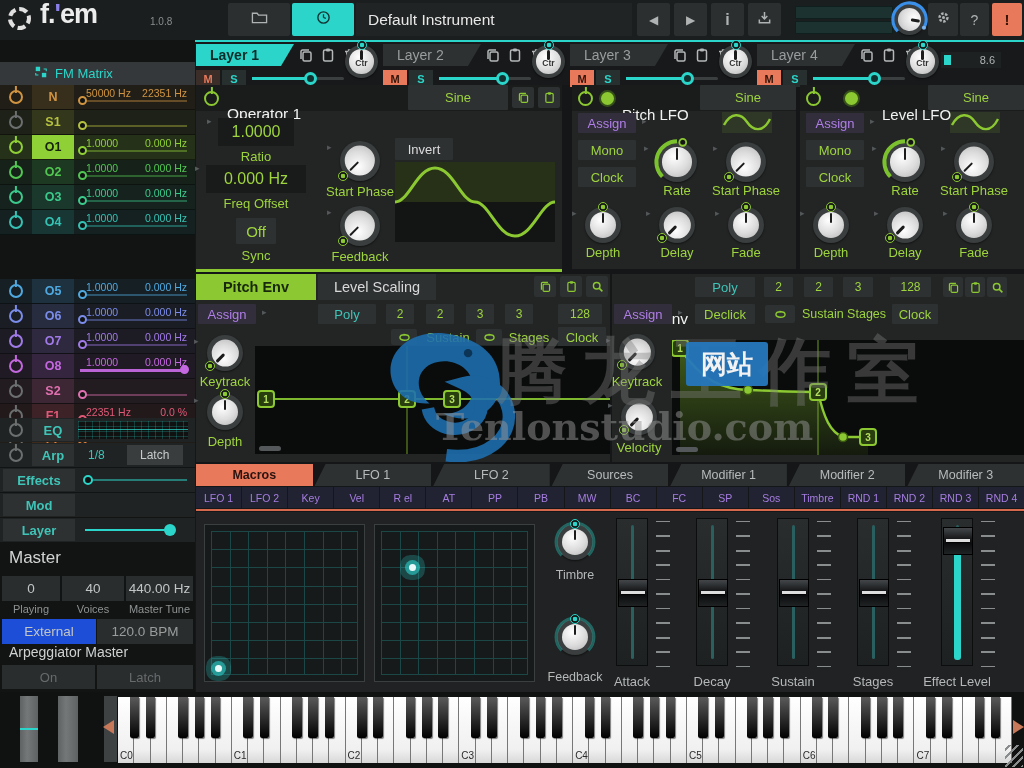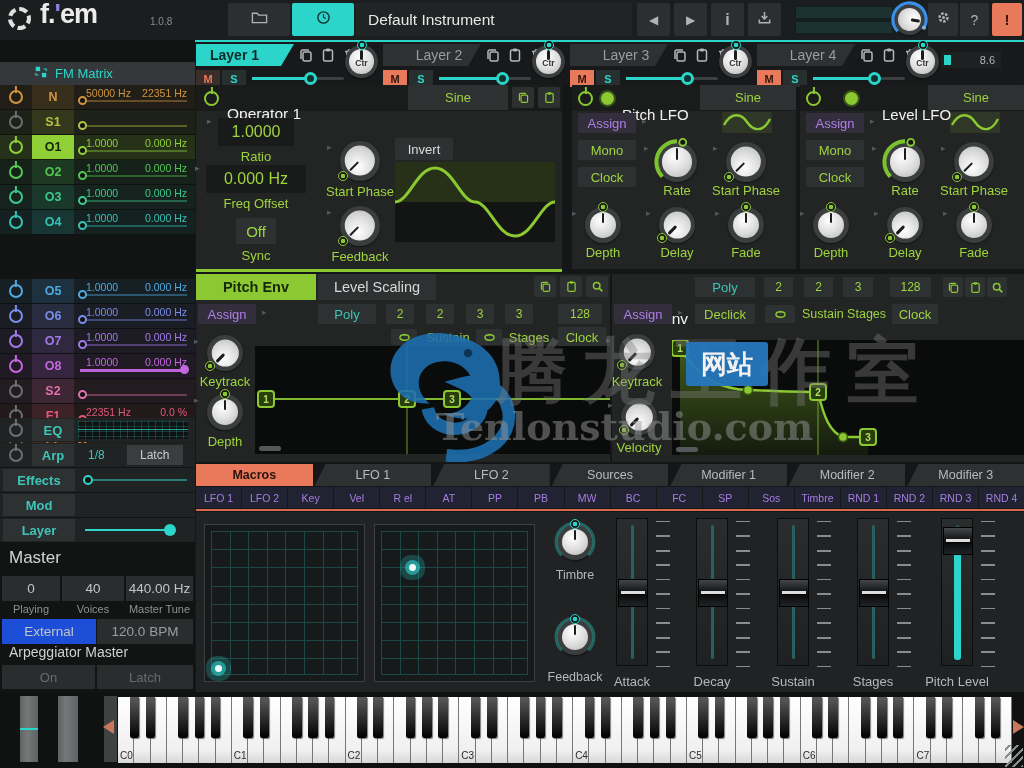--- a/index.html
+++ b/index.html
@@ -18,21 +18,21 @@
   #title-field{position:absolute;left:356px;top:3px;width:276px;height:33px;background:#212424;color:#e8e8e8;
                font-size:15.5px;display:flex;align-items:center;padding-left:12px;box-sizing:border-box;}
   .meter{position:absolute;left:795px;width:98px;height:13px;background:#1c3231;border:1px solid #0e1f1e;box-sizing:border-box;}
   #alert-btn{background:#e8795a;color:#3a1408;font-weight:bold;font-size:15px;}
   
   #layerbar{position:absolute;left:195px;top:40px;width:829px;height:45px;background:#17191a;border-top:2px solid #2bd5c9;box-sizing:border-box;}
   .lgroup{position:absolute;top:42px;width:186px;height:43px;}
   .ltab{position:absolute;left:0;top:2px;width:98px;height:22px;line-height:22px;padding-left:14px;font-size:14px;box-sizing:border-box;
         clip-path:polygon(0 0,100% 0,calc(100% - 13px) 100%,0 100%);}
   .ltab.sel{background:#2bd5c9;color:#0d2b28;font-weight:bold;}
-  .ltab.uns{background:#2e3132;color:#9a9d9d;text-align:center;}
+  .ltab.uns{background:#2e3132;color:#9a9d9d;}
   .licon{position:absolute;top:5px;width:17px;height:17px;color:#b5b8b8;}
   .licon svg{width:16px;height:16px;}
   .msbtn{position:absolute;top:28px;width:24px;height:17px;font-size:11px;font-weight:bold;display:flex;align-items:center;justify-content:center;}
   .lsl{position:absolute;top:35px;height:3px;background:#3c3f40;border-radius:2px;}
   .lsl .fill{position:absolute;left:0;top:0;height:3px;background:#2bd5c9;}
   .lsl .thumb{position:absolute;top:-5px;width:13px;height:13px;border:3px solid #2bd5c9;background:#0f3231;border-radius:50%;box-sizing:border-box;}
   #gain-display{position:absolute;left:941px;top:52px;width:60px;height:16px;background:#1e2121;display:flex;align-items:center;}
   #gain-display .bar{width:7px;height:10px;background:#2bd5c9;margin-left:3px;}
   #gain-display .val{flex:1;text-align:right;padding-right:6px;font-size:11px;color:#b0b3b3;}
   
@@ -982,21 +982,21 @@
           <div class="sticks"></div>
           <div class="vslabel">Stages</div>
         </div>
         <div class="vslider" style="left: 745px;">
           <div class="strack">
             <div class="scline"></div>
             <div class="sfill" style="height:108.60000000000001px"></div>
             <div class="shandle" style="top:8.399999999999995px"></div>
           </div>
           <div class="sticks"></div>
-          <div class="vslabel">Pitch Level</div>
+          <div class="vslabel">Effect Level</div>
         </div>
       </div>
   </div>
 
   <div id="kbzone">
     <div class="wheel" style="left:20px;width:18px">
         <div class="wheelline"></div>
       </div>
     <div class="wheel" style="left:58px;width:20px"></div>
     <div class="wheel" style="left:104px;width:13px;background:#3f4243"></div>

